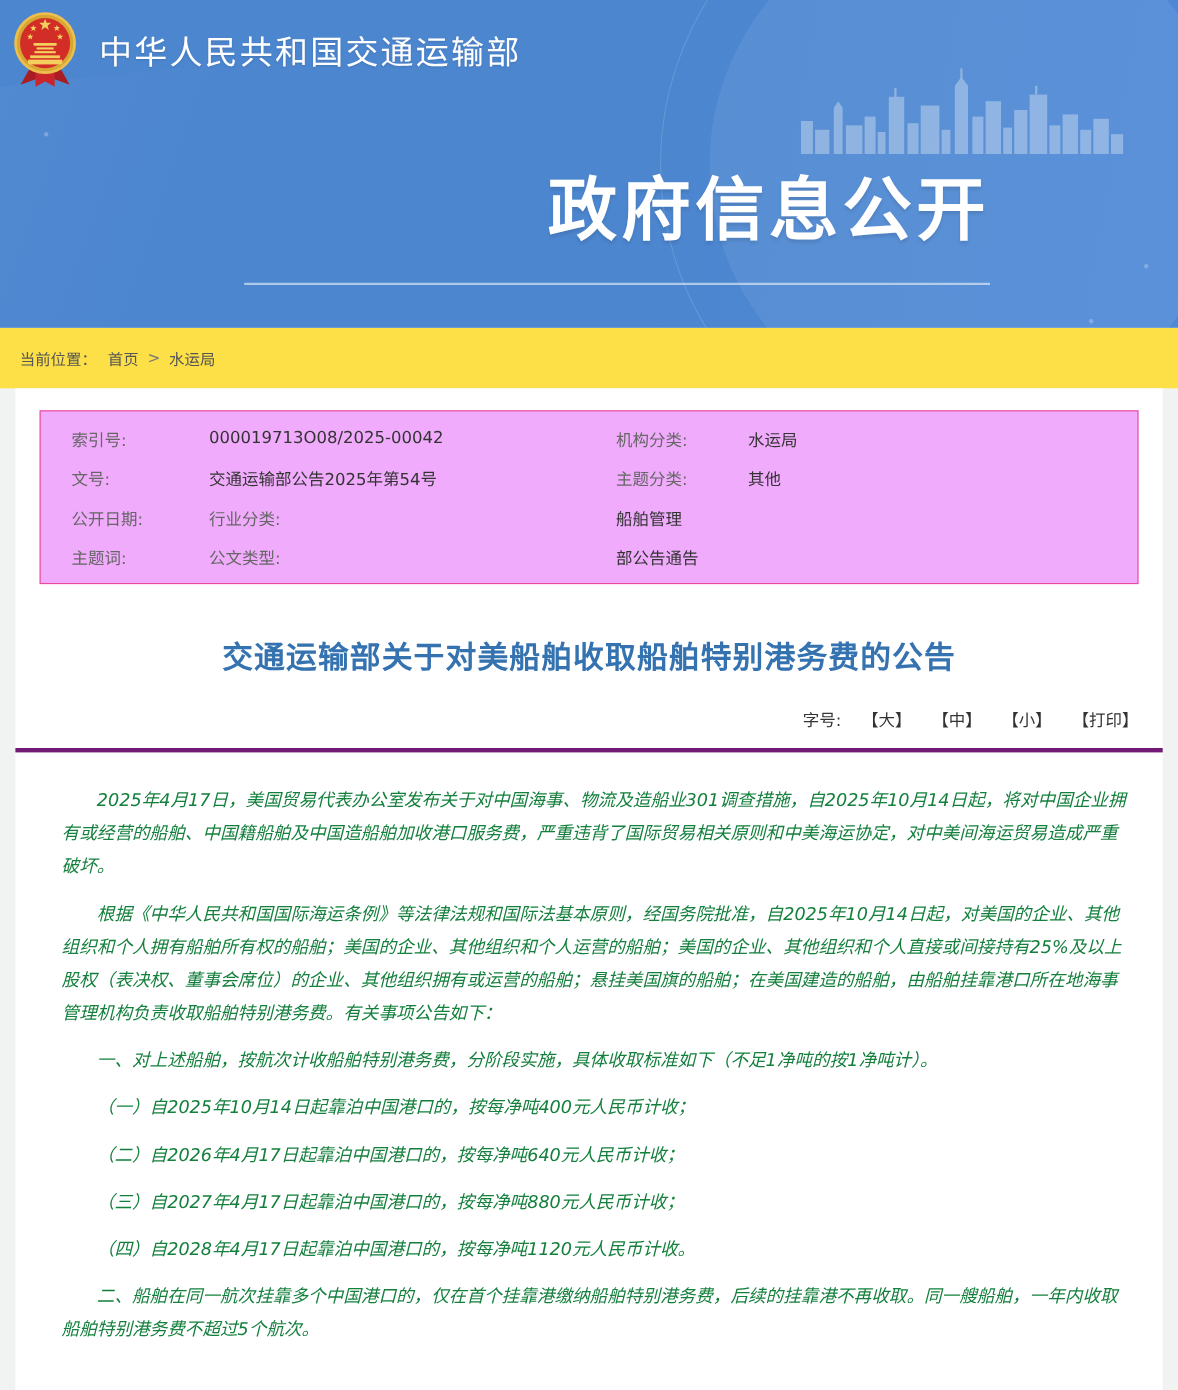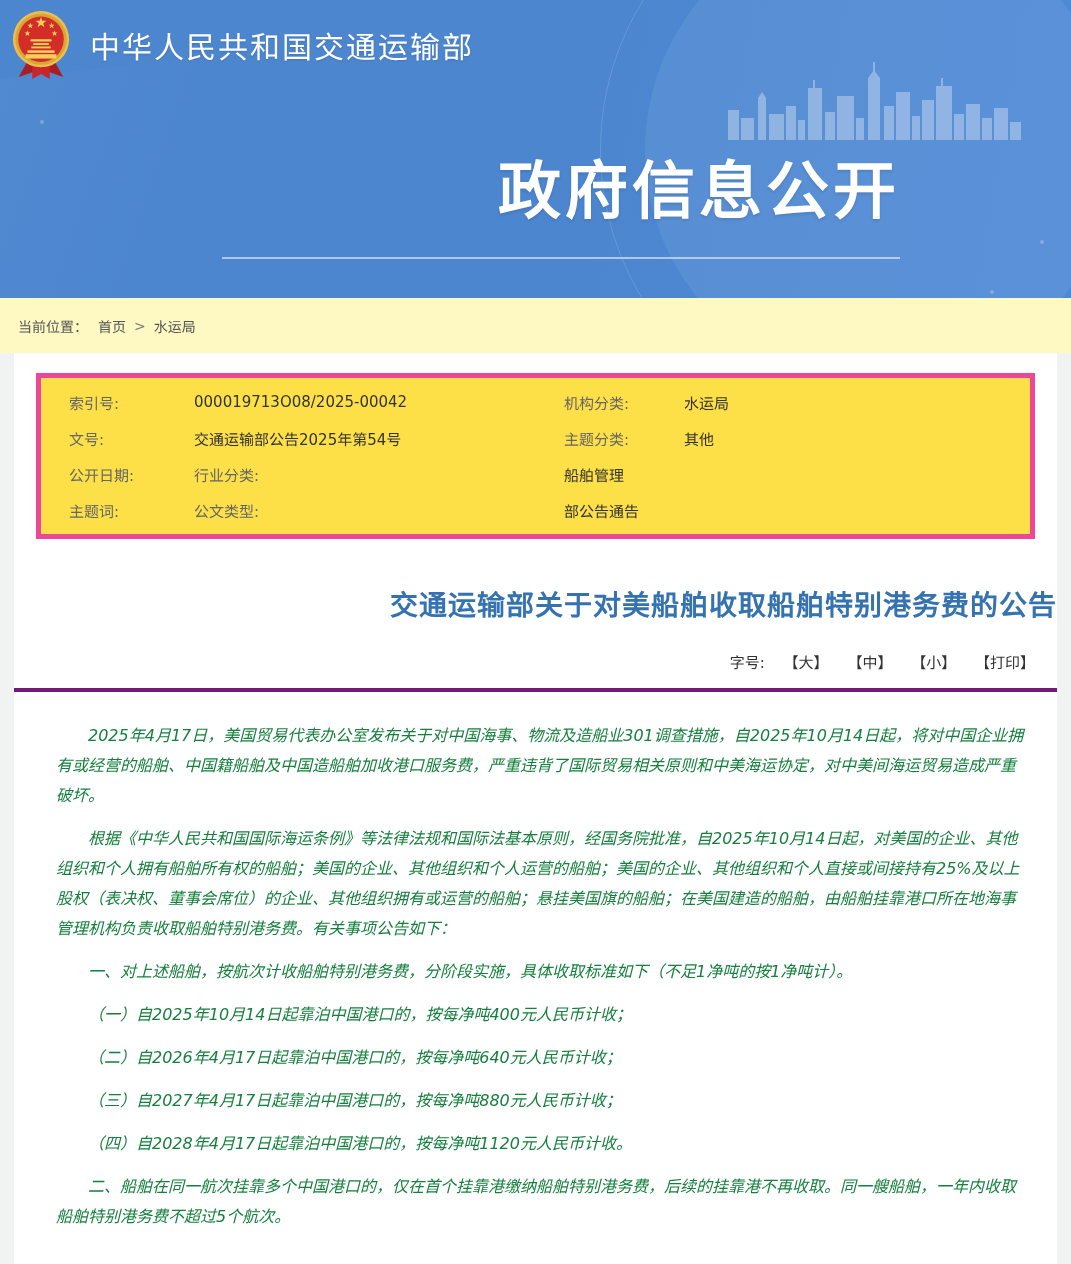--- a/index.html
+++ b/index.html
@@ -81,60 +81,60 @@
   }
 
   
   .breadcrumb {
     height: 55px;
     display: flex;
     align-items: center;
     padding-left: 18px;
     font-size: 14px;
     color: #555;
-    background: #fef9c3;
+    background: #fde047;
   }
   .breadcrumb a {
     color: #555;
     text-decoration: none;
     cursor: pointer;
   }
   .breadcrumb .sep { margin: 0 8px; color: #777; }
   .breadcrumb .loc-label { margin-right: 10px; }
 
   
   .panel {
     background: #ffffff;
     margin: 0 14px;
     padding: 20px 0 30px 0;
     min-height: 850px;
   }
 
   
   .meta-box {
     margin: 0 22px;
-    border: 5px solid #ec4899;
-    background: #fde047;
+    border: 1px solid #ec4899;
+    background: #f0abfc;
     padding: 6px 0;
   }
   .meta-row {
     display: grid;
     grid-template-columns: 125px 370px 120px auto;
     padding-left: 28px;
     height: 36px;
     align-items: center;
     font-size: 15px;
   }
   .meta-label { color: #666; }
   .meta-value { color: #333; }
 
   
   .article-title {
     margin-top: 44px;
-    text-align: right;
+    text-align: center;
     font-size: 28px;
     font-weight: bold;
     color: #3472b0;
     letter-spacing: 1px;
   }
   .font-controls {
     margin-top: 28px;
     padding: 0 22px 16px 0;
     text-align: right;
     font-size: 15px;

